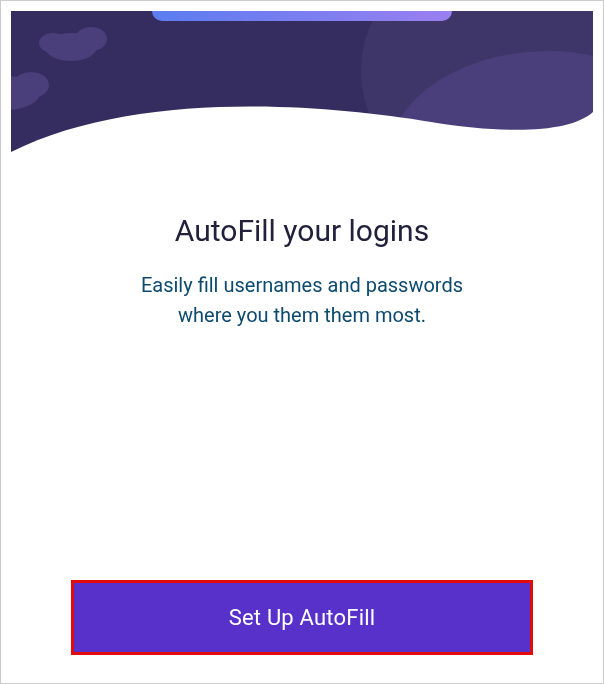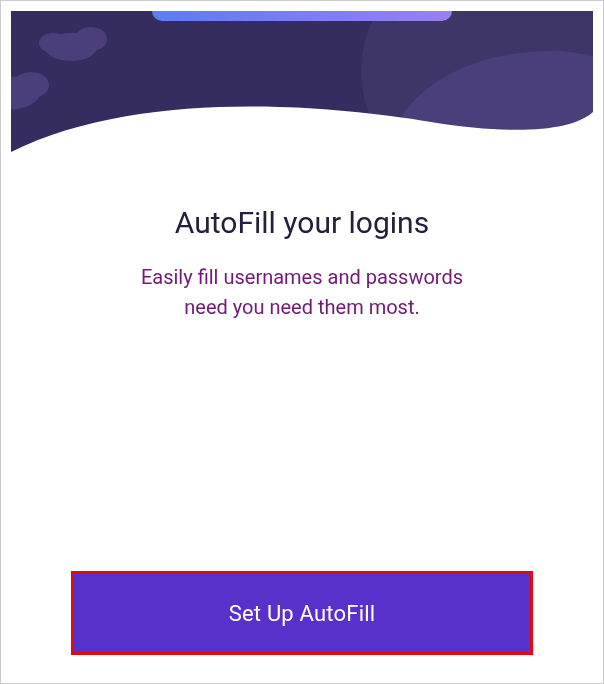--- a/index.html
+++ b/index.html
@@ -77,44 +77,44 @@
       background: #fff;
       padding: 20px 40px 0 40px;
       text-align: center;
     }
     
     .heading {
       font-size: 30px;
       font-weight: 400;
       color: #22203a;
       line-height: 1.35;
-      margin-top: 2px;
+      margin-top: 10px;
       margin-bottom: 18px;
     }
     
     .subheading {
       font-size: 20px;
       font-weight: 400;
-      color: #701a75;
+      color: #0c4a6e;
       line-height: 1.5;
     }
     
     .cta-wrap {
       position: absolute;
       left: 60px;
       right: 60px;
       bottom: 18px;
     }
     
     .cta-button {
       display: flex;
       align-items: center;
       justify-content: center;
       width: 100%;
-      height: 84px;
+      height: 75px;
       background: #5731c9;
       color: #fff;
       font-size: 22px;
       font-weight: 400;
       border: 3px solid #e20b0b;
       cursor: pointer;
       letter-spacing: 0.2px;
     }
   </style>
 </head>
@@ -147,21 +147,21 @@
         <path d="M 0 140 C 120 80 300 90 420 110 C 500 123 560 120 582 100 L 582 170 L 0 170 Z" fill="#ffffff"></path>
       </svg>
     </div>
 
     <div class="content">
       <h1 class="heading">
         <span>AutoFill your logins</span><br>
       </h1>
       <p class="subheading">
         <span>Easily fill usernames and passwords</span><br>
-        <span>need you need them most.</span>
+        <span>where you them them most.</span>
       </p>
     </div>
 
     <div class="cta-wrap">
       <div class="cta-button" role="button">
         <span>Set Up AutoFill</span>
       </div>
     </div>
 
   </div>

